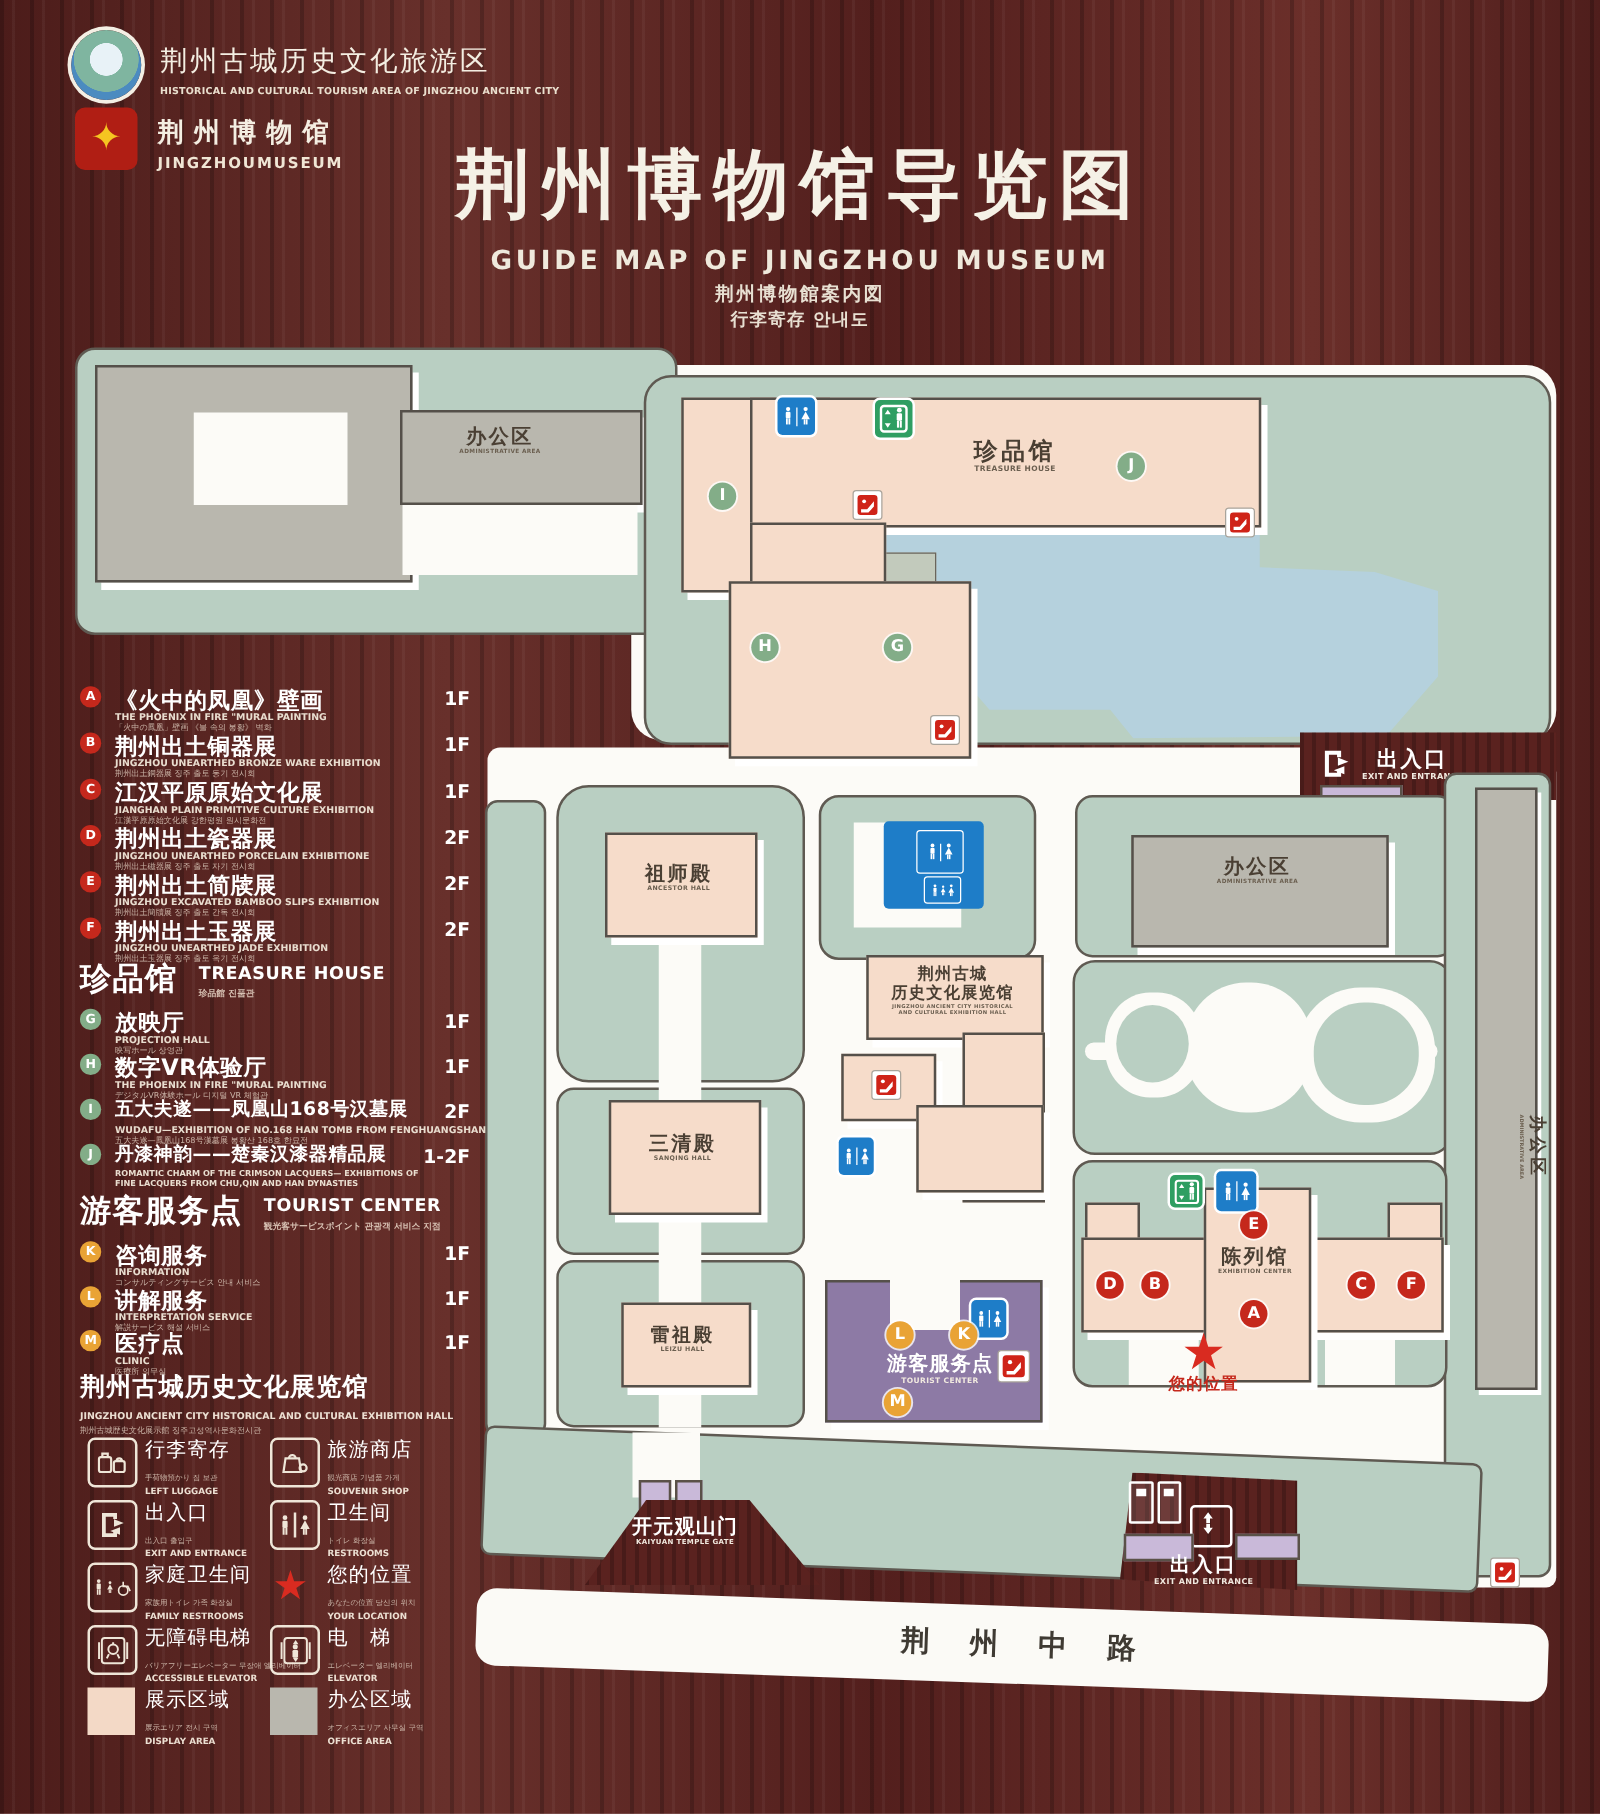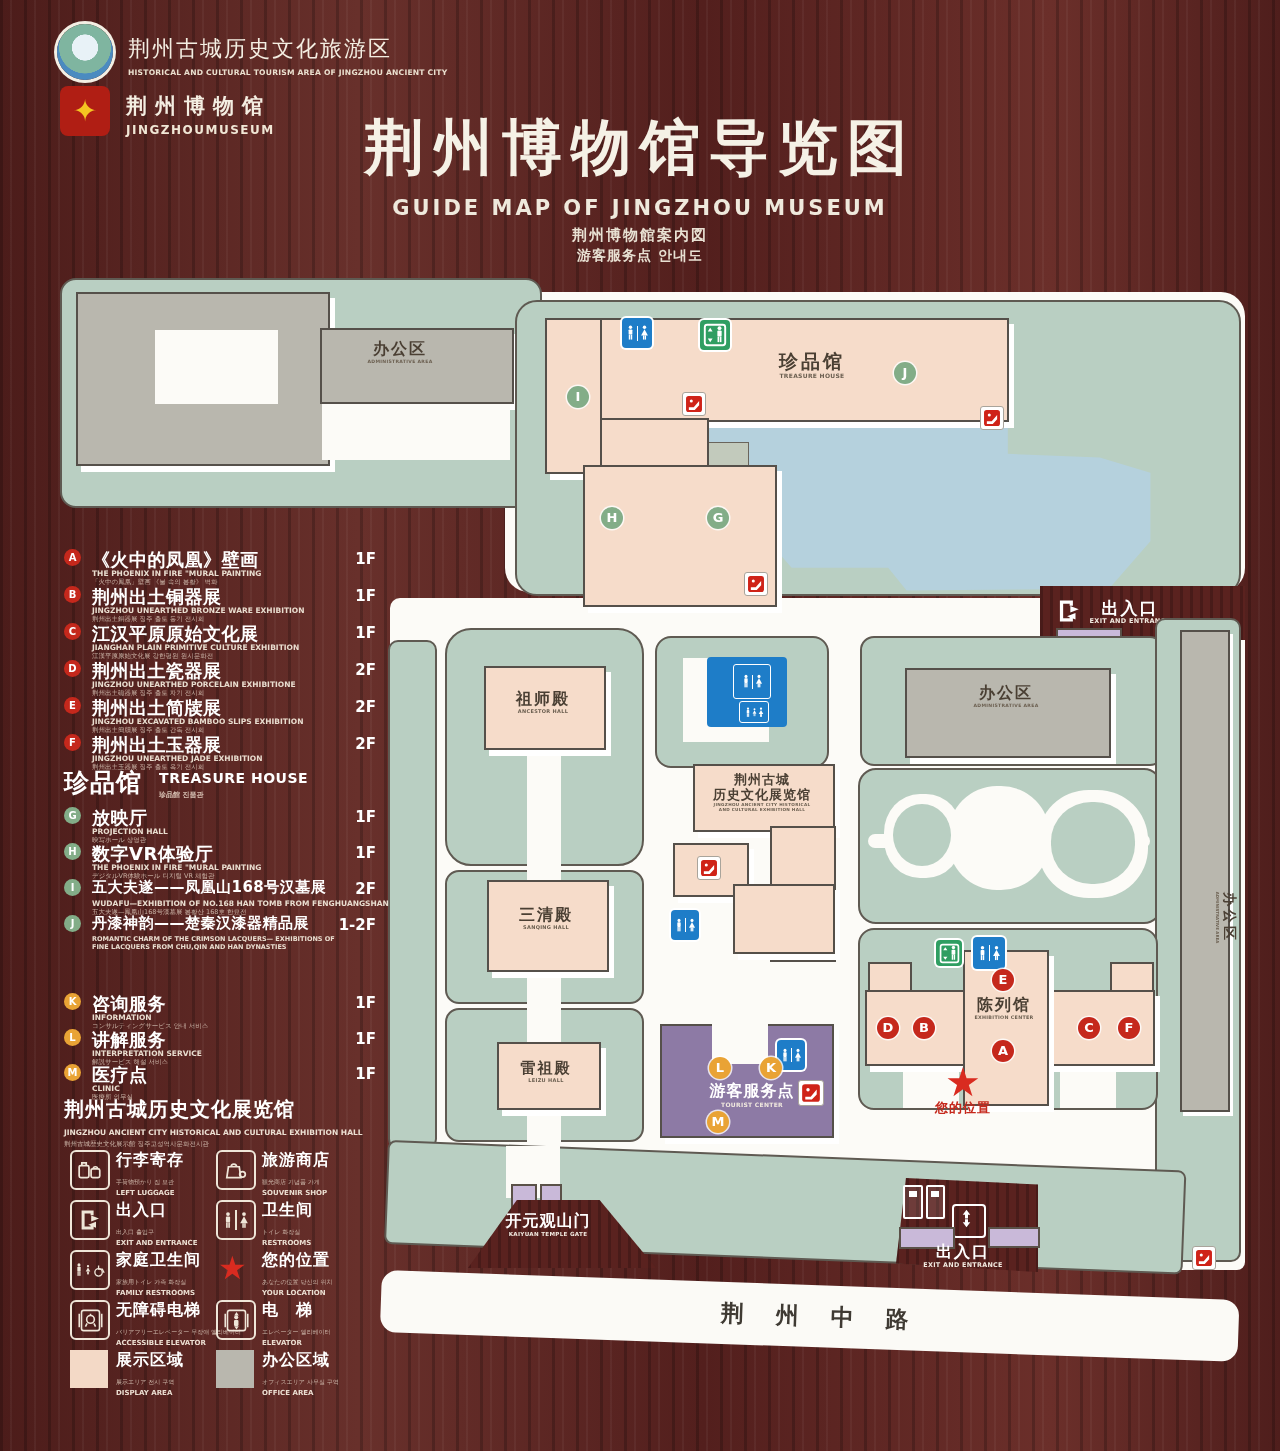--- a/index.html
+++ b/index.html
@@ -38,21 +38,21 @@
   .lh-en{font-size:14px;font-weight:800;color:#fff;letter-spacing:.5px;line-height:1;}
   .lh-sub{font-size:7px;color:#d8c2b4;margin-top:3px;font-weight:700;}
   .lrow{position:absolute;left:64px;width:312px;height:36px;}
   .lcode{position:absolute;left:0;top:1px;width:17px;height:17px;border-radius:50%;color:#fff;font:800 10px/17px "DejaVu Sans",sans-serif;text-align:center;}
   .lcn{position:absolute;left:28px;top:0;font-size:18px;font-weight:800;color:#fff;white-space:nowrap;letter-spacing:.5px;}
   .lfloor{position:absolute;right:0;top:2px;font-size:15px;font-weight:800;color:#fff;}
   .len{position:absolute;left:28px;top:21px;font-size:7.5px;font-weight:700;color:#e9ddcf;white-space:nowrap;}
   .lsub{position:absolute;left:28px;top:30px;font-size:6.5px;color:#c9b2a5;white-space:nowrap;}
   .fac{position:absolute;width:150px;}
   .fac-ico{position:absolute;left:0;top:0;width:36px;height:36px;border:2px solid #efe6d8;border-radius:6px;display:flex;align-items:center;justify-content:center;gap:2px;}
-  .fac-cn{position:absolute;left:46px;top:0;font-size:16px;font-weight:700;color:#fff;white-space:nowrap;letter-spacing:1px;}
+  .fac-cn{position:absolute;left:46px;top:0;font-size:16px;font-weight:400;color:#fff;white-space:nowrap;letter-spacing:1px;}
   .fac-en{position:absolute;left:46px;top:19px;font-size:7px;font-weight:700;color:#ecdfd2;white-space:nowrap;margin-top:20px;}
   .fac-sub{position:absolute;left:46px;top:28px;font-size:6px;color:#c9b2a5;white-space:nowrap;}
   .fig{flex:0 0 auto;}
 </style>
 </head>
 <body>
 
 <svg width="0" height="0" style="position:absolute">
   <defs>
     <g id="p-man">
@@ -80,21 +80,21 @@
   <div class="abs" style="left:60px;top:86px;width:50px;height:50px;border-radius:8px;background:#b01e14;display:flex;align-items:center;justify-content:center;">
     <span style="color:#f5c521;font-size:30px;line-height:1;">✦</span>
   </div>
   <div class="abs" style="left:126px;top:92px;">
     <div style="font-size:21px;font-weight:800;color:#f4eee2;letter-spacing:8px;">荆州博物馆</div>
     <div style="font-size:12px;font-weight:800;color:#f0e6d5;margin-top:3px;letter-spacing:1.5px;">JINGZHOUMUSEUM</div>
   </div>
   <div class="abs" style="left:640px;top:108px;transform:translateX(-50%);font-size:60px;font-weight:900;color:#f5f1e6;letter-spacing:9px;white-space:nowrap;">荆州博物馆导览图</div>
   <div class="abs" style="left:640px;top:196px;transform:translateX(-50%);font-size:21px;font-weight:800;color:#efe9dc;letter-spacing:3px;white-space:nowrap;">GUIDE MAP OF JINGZHOU MUSEUM</div>
   <div class="abs" style="left:640px;top:226px;transform:translateX(-50%);font-size:15px;font-weight:700;color:#e8e0d2;letter-spacing:2px;white-space:nowrap;">荆州博物館案内図</div>
-  <div class="abs" style="left:640px;top:247px;transform:translateX(-50%);font-size:14px;font-weight:700;color:#e8e0d2;letter-spacing:1px;white-space:nowrap;">游客服务点 안내도</div>
+  <div class="abs" style="left:640px;top:247px;transform:translateX(-50%);font-size:14px;font-weight:700;color:#e8e0d2;letter-spacing:1px;white-space:nowrap;">行李寄存 안내도</div>
 
   <div class="white" style="left:505px;top:292px;width:740px;height:300px;border-radius:24px;"></div>
   <div class="white" style="left:390px;top:598px;width:852px;height:578px;border-radius:10px;"></div>
   <div class="white" style="left:1147px;top:610px;width:98px;height:660px;border-radius:8px;"></div>
 
   <div class="green" style="left:60px;top:278px;width:478px;height:226px;border-radius:16px;"></div>
   <div class="bldg gray" style="left:76px;top:292px;width:250px;height:170px;"></div>
   <div class="white" style="left:155px;top:330px;width:123px;height:74px;"></div>
   <div class="bldg gray" style="left:320px;top:328px;width:190px;height:72px;"></div>
   <div class="white" style="left:322px;top:404px;width:188px;height:56px;"></div>
@@ -450,20 +450,25 @@
       <div class="len">WUDAFU—EXHIBITION OF NO.168 HAN TOMB FROM FENGHUANGSHAN</div>
       <div class="lsub">五大夫遂—鳳凰山168号漢墓展  봉황산 168호 한묘전</div>
     </div>
   <div class="lrow" style="top:914px;">
       <span class="lcode mk-grn">J</span>
       <span class="lcn" style="font-size:15px;">丹漆神韵——楚秦汉漆器精品展</span>
       <span class="lfloor">1-2F</span>
       <div class="len" style="white-space:normal;width:260px;line-height:1.3;font-size:6.5px;">ROMANTIC CHARM OF THE CRIMSON LACQUERS— EXHIBITIONS OF FINE LACQUERS FROM CHU,QIN AND HAN DYNASTIES</div>
     </div>
 
+  <div class="lhead" style="top:952px;">
+    <span class="lh-cn">游客服务点</span>
+    <span class="lh-r"><span class="lh-en">TOURIST CENTER</span>
+    <div class="lh-sub">観光客サービスポイント  관광객 서비스 지점</div></span>
+  </div>
   <div class="lrow" style="top:992px;">
       <span class="lcode mk-org">K</span>
       <span class="lcn">咨询服务</span>
       <span class="lfloor">1F</span>
       <div class="len">INFORMATION</div>
       <div class="lsub">コンサルティングサービス  안내 서비스</div>
     </div>
   <div class="lrow" style="top:1028px;">
       <span class="lcode mk-org">L</span>
       <span class="lcn">讲解服务</span>

